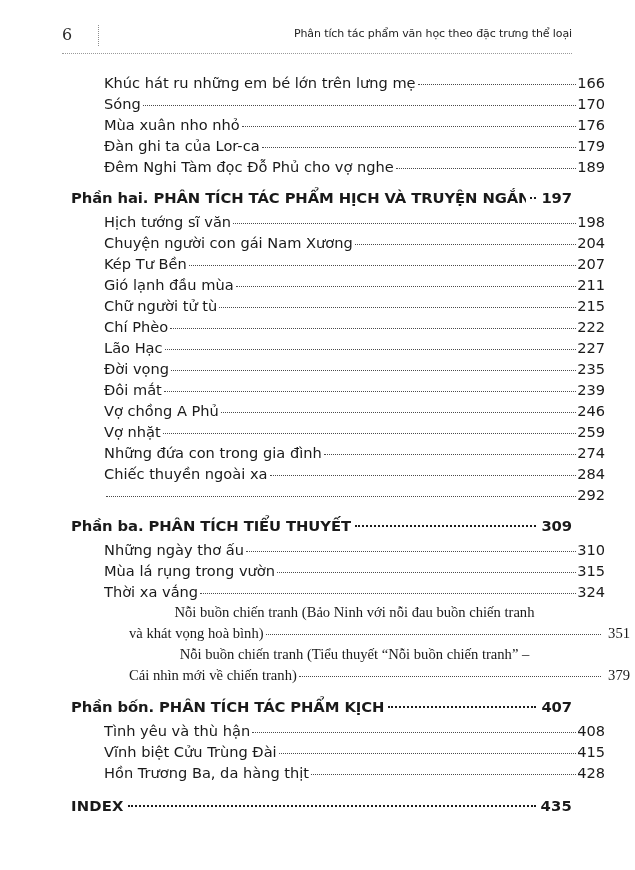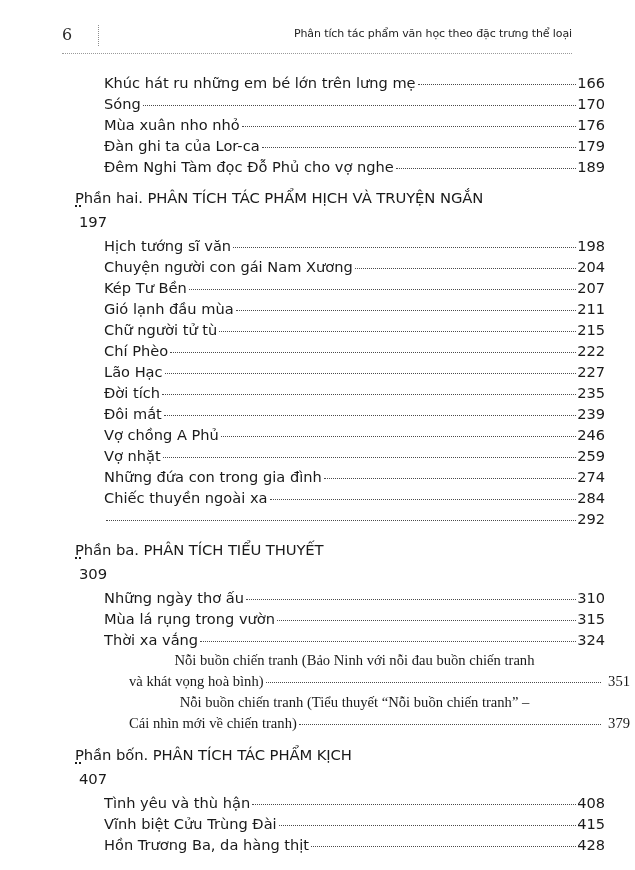--- a/index.html
+++ b/index.html
@@ -73,24 +73,23 @@
     width: 100%;
     font-size: 14.6px;
     line-height: 21px;
     white-space: nowrap;
   }
   .toc-row.entry {
     padding-left: 33px;
   }
   .toc-row.section {
     padding-left: 0;
-    font-weight: normal;
+    font-weight: bold;
     font-size: 14.8px;
     letter-spacing: -0.1px;
-    flex-direction: column;
   }
   .toc-row.section.spaced-above { margin-top: 10px; }
   .toc-row.section.spaced-below { margin-bottom: 3px; }
   .toc-row.index-row {
     padding-left: 0;
     font-weight: bold;
     font-size: 14.8px;
     margin-top: 12px;
     letter-spacing: 0.2px;
   }
@@ -209,21 +208,21 @@
       <span class="toc-label">Chí Phèo</span>
       <span class="toc-leader"></span>
       <span class="toc-page">222</span>
     </div>
     <div class="toc-row entry">
       <span class="toc-label">Lão Hạc</span>
       <span class="toc-leader"></span>
       <span class="toc-page">227</span>
     </div>
     <div class="toc-row entry">
-      <span class="toc-label">Đời tích</span>
+      <span class="toc-label">Đời vọng</span>
       <span class="toc-leader"></span>
       <span class="toc-page">235</span>
     </div>
     <div class="toc-row entry">
       <span class="toc-label">Đôi mắt</span>
       <span class="toc-leader"></span>
       <span class="toc-page">239</span>
     </div>
     <div class="toc-row entry">
       <span class="toc-label">Vợ chồng A Phủ</span>

